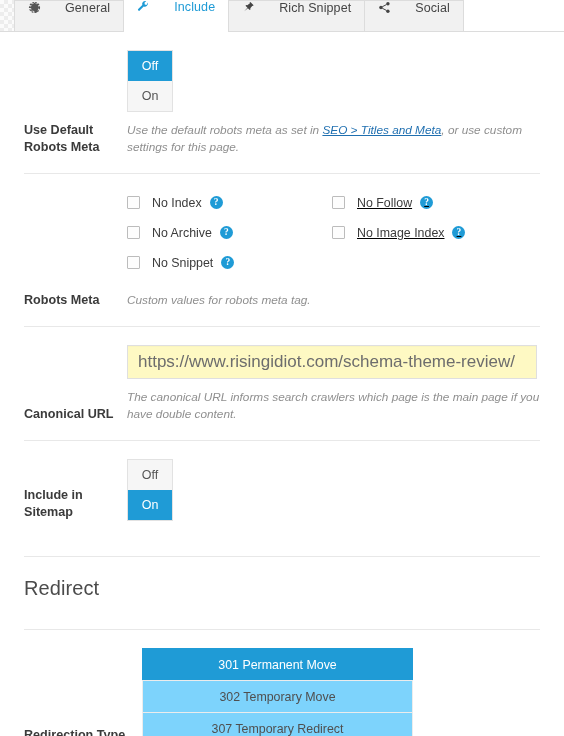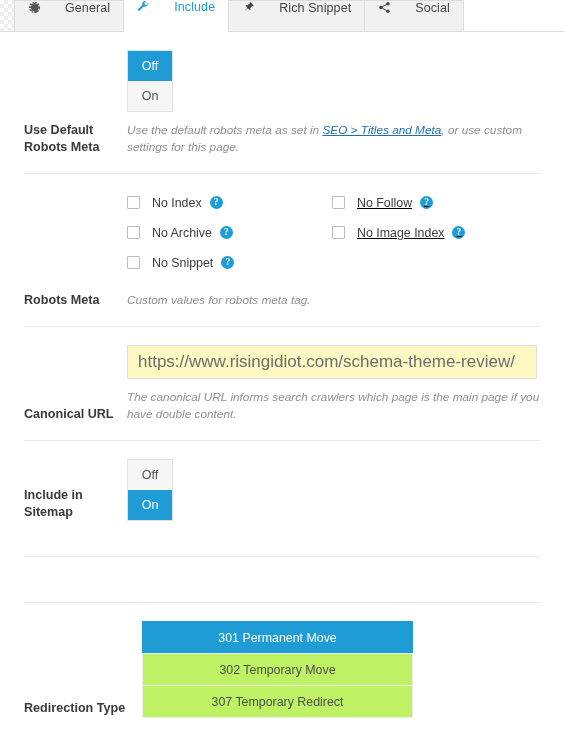--- a/index.html
+++ b/index.html
@@ -171,21 +171,21 @@
 
   
   .btngroup { width: 270px; }
   .btngroup .btnrow { display: flex; flex-direction: column; }
   .btn {
     height: 33px;
     display: flex; align-items: center; justify-content: center;
     padding: 0 12px;
     font-size: 12.4px;
     color: #4f4f4f;
-    background: #bef264;
+    background: #7dd3fc;
     border: 1px solid #ececec;
     margin: 0 -1px -1px 0;
     cursor: pointer;
     white-space: nowrap;
   }
   .btn.sel { background: #1f9bd6; color: #fff; border-color: #1f9bd6; }
 </style>
 </head>
 <body>
 
@@ -303,20 +303,21 @@
         <div class="toggle">
           <div class="seg">Off</div>
           <div class="seg on">On</div>
         </div>
       </div>
     </div>
 
     <div class="secgap"></div>
 
     <div class="sechead">
+      <h2>Redirect</h2>
     </div>
 
     <div style="height:26px;border-bottom:1px solid #e8e8e8;"></div>
 
     <div class="row divided" style="padding-bottom:19px;">
       <div class="lab" style="width:118px;flex:0 0 118px;">Redirection Type</div>
       <div class="field">
         <div class="btngroup">
           <div class="btnrow">
             <div class="btn sel">301 Permanent Move</div>

